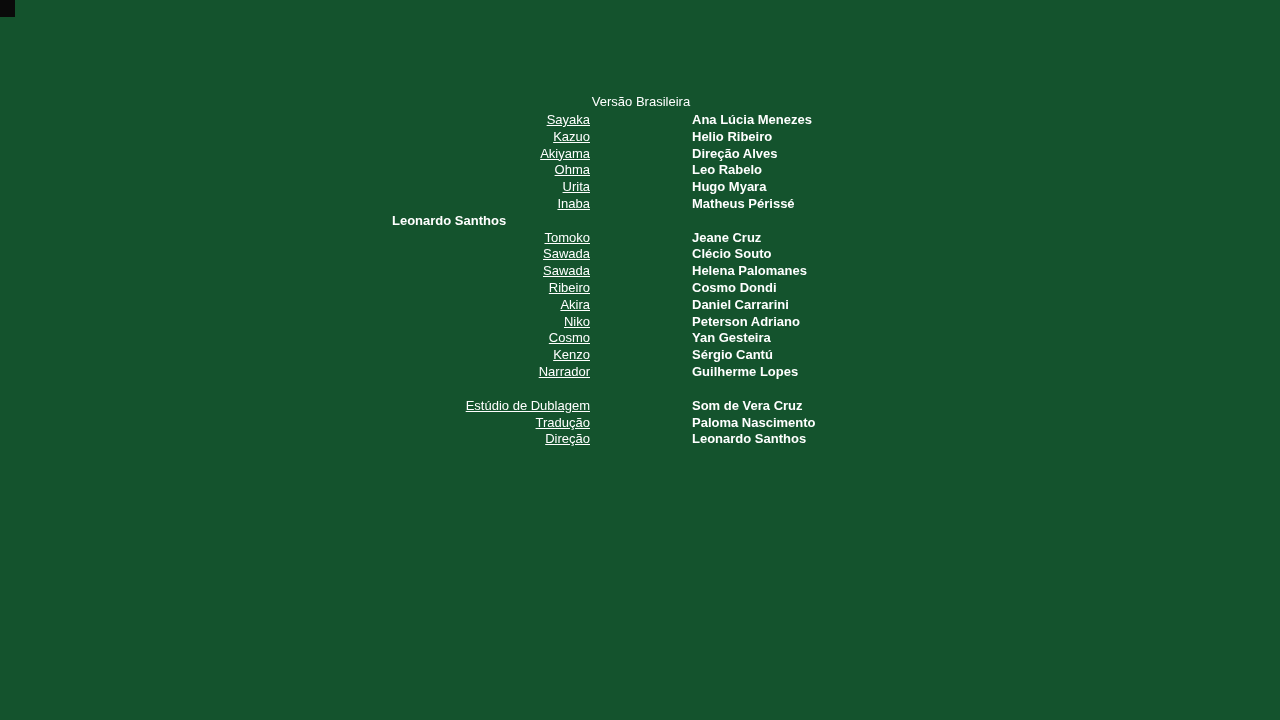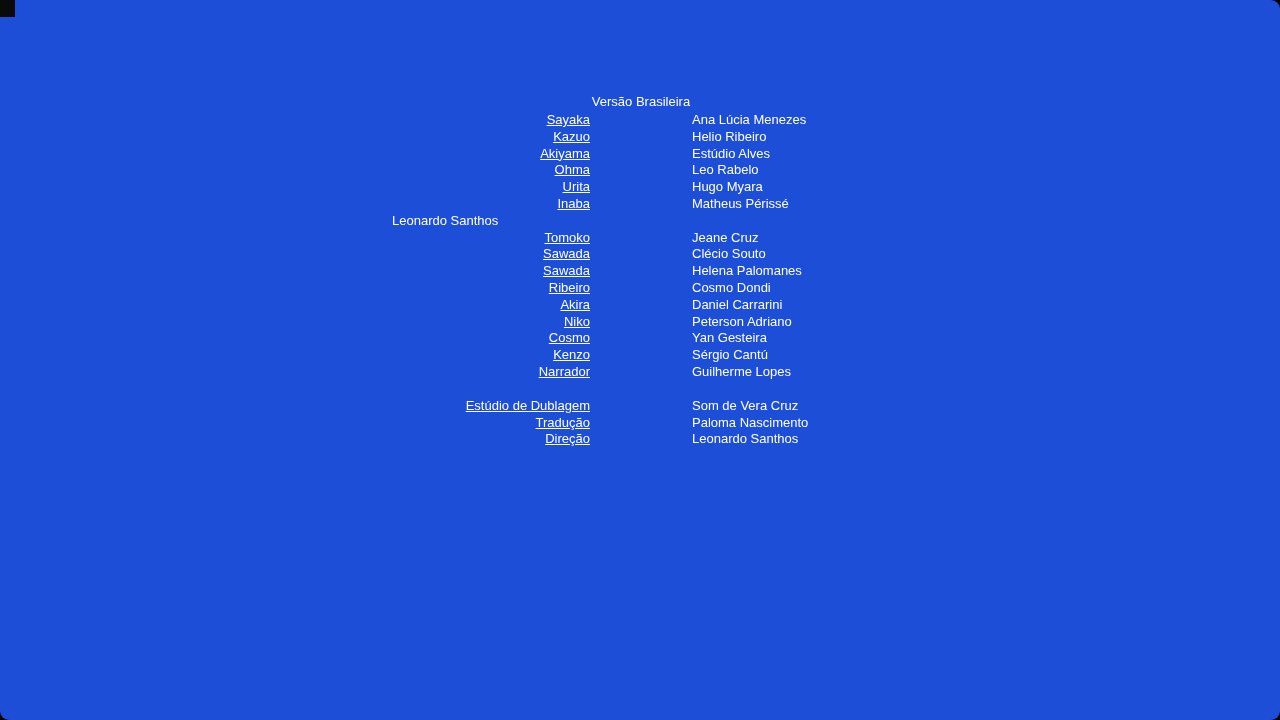--- a/index.html
+++ b/index.html
@@ -7,22 +7,21 @@
     width: 1280px;
     height: 720px;
     background: #000000;
     overflow: hidden;
     font-family: "Liberation Sans", sans-serif;
   }
   .frame {
     position: relative;
     width: 1280px;
     height: 720px;
-    background: #1d4ed8;
-    border-radius: 9px;
+    background: #14532d;
   }
   .corner-artifact {
     position: absolute;
     left: 0;
     top: 0;
     width: 15px;
     height: 17px;
     background: #0a0a0a;
   }
   .credits {
@@ -48,20 +47,21 @@
     width: 300px;
     text-align: right;
     white-space: nowrap;
     text-decoration: underline;
   }
   .credit-actor {
     margin-left: 102px;
     width: 300px;
     text-align: left;
     white-space: nowrap;
+    font-weight: bold;
   }
   .production-list {
     margin-top: 17px;
   }
 </style>
 </head>
 <body>
 
 <div class="frame">
 
@@ -77,21 +77,21 @@
     <span class="credit-actor">Ana Lúcia Menezes</span>
   </div>
 
   <div class="credit-row">
     <span class="credit-role">Kazuo</span>
     <span class="credit-actor">Helio Ribeiro</span>
   </div>
 
   <div class="credit-row">
     <span class="credit-role">Akiyama</span>
-    <span class="credit-actor">Estúdio Alves</span>
+    <span class="credit-actor">Direção Alves</span>
   </div>
 
   <div class="credit-row">
     <span class="credit-role">Ohma</span>
     <span class="credit-actor">Leo Rabelo</span>
   </div>
 
   <div class="credit-row">
     <span class="credit-role">Urita</span>
     <span class="credit-actor">Hugo Myara</span>

